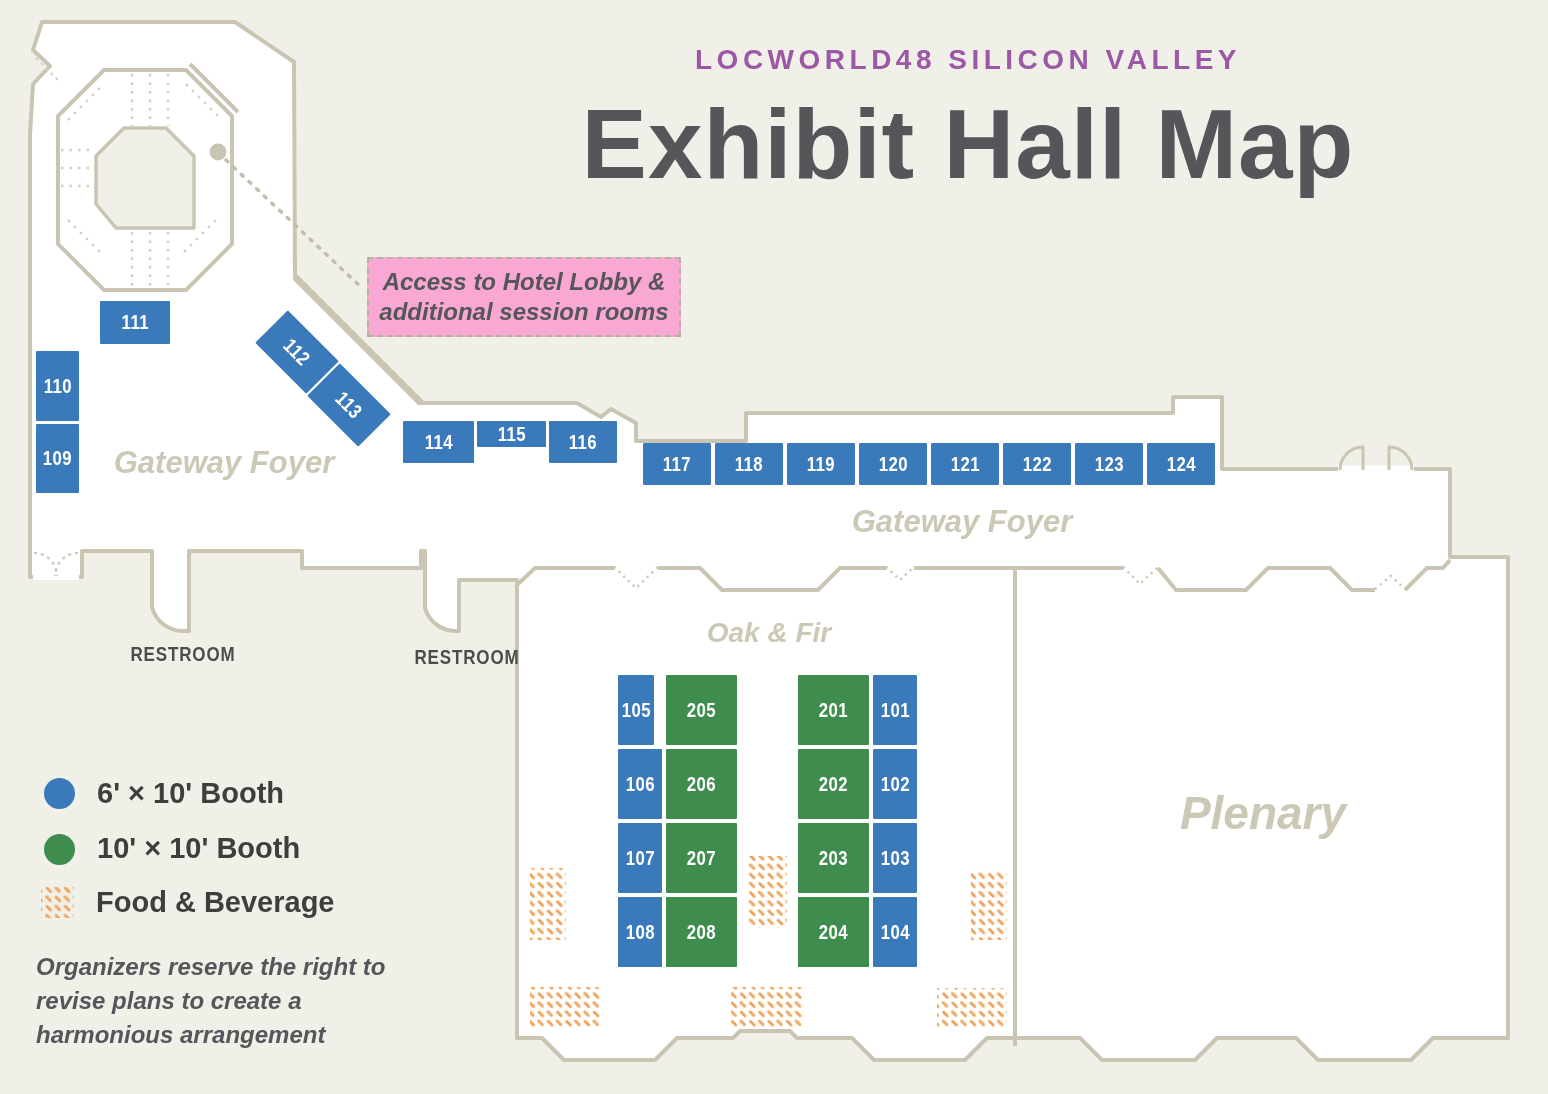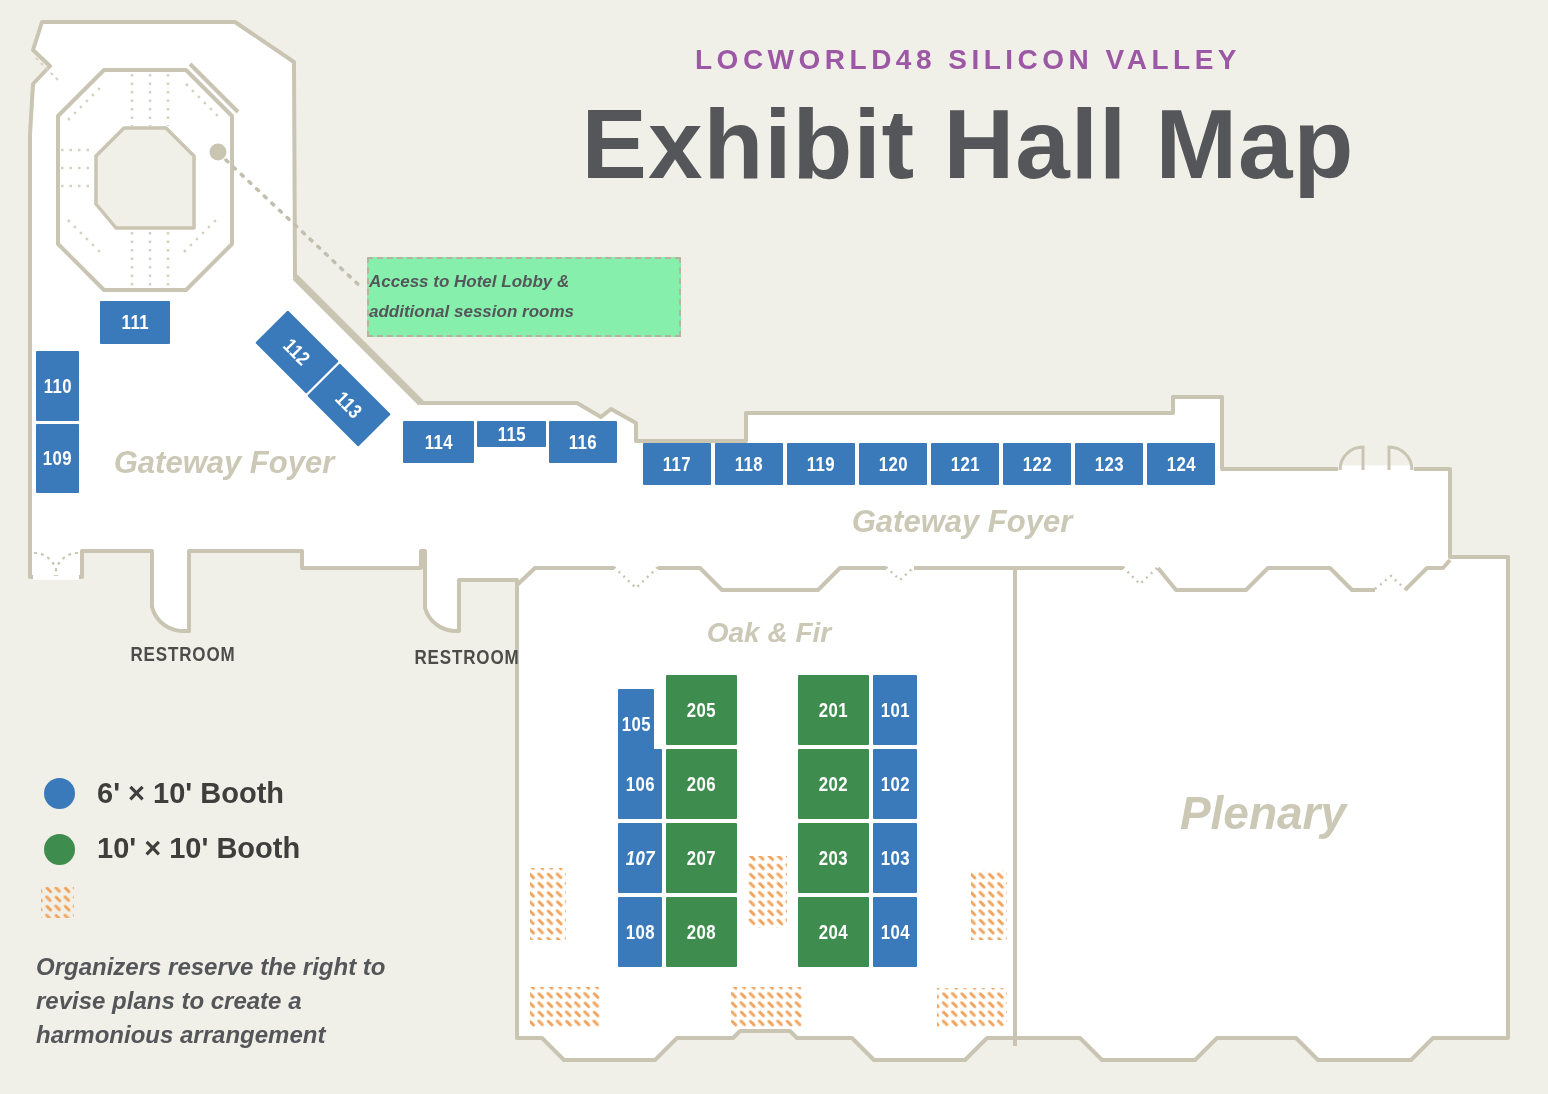--- a/index.html
+++ b/index.html
@@ -28,23 +28,23 @@
   .plenary{top:786px;left:1263px;font-size:46px;}
   .restroom{
     font-size:20px;font-weight:700;color:#4c4c4a;letter-spacing:1px;
   }
   .rr1{top:643px;left:183px;}
   .rr2{top:646px;left:467px;}
   .restroom .sq{display:inline-block;transform:scaleX(.85);}
 
   .annotation-box{
     left:367px;top:257px;width:310px;height:76px;
-    background:#86efac;border:2px dashed #b5b2a0;
-    display:flex;flex-direction:column;justify-content:center;
-    font-style:italic;font-weight:600;font-size:17px;color:#55565a;line-height:30px;
+    background:#f9a8d4;border:2px dashed #b5b2a0;
+    display:flex;flex-direction:column;align-items:center;justify-content:center;
+    font-style:italic;font-weight:600;font-size:24px;color:#55565a;line-height:30px;
   }
 
   #booth-layer .booth{
     position:absolute;display:flex;align-items:center;justify-content:center;
     border-radius:1px;
   }
   #booth-layer .bnum{
     color:#ffffff;font-size:20px;font-weight:700;letter-spacing:.5px;
     transform:scaleX(.84);
   }
@@ -193,33 +193,33 @@
     </div>
     <div class="booth" style="left: 1003px; top: 443px; width: 68px; height: 42px; background: rgb(58, 122, 187);">
       <span class="bnum">122</span>
     </div>
     <div class="booth" style="left: 1075px; top: 443px; width: 68px; height: 42px; background: rgb(58, 122, 187);">
       <span class="bnum">123</span>
     </div>
     <div class="booth" style="left: 1147px; top: 443px; width: 68px; height: 42px; background: rgb(58, 122, 187);">
       <span class="bnum">124</span>
     </div>
-    <div class="booth" style="left: 618px; top: 675px; width: 36px; height: 70px; background: rgb(58, 122, 187); margin-top: 14px;">
+    <div class="booth" style="left: 618px; top: 675px; width: 36px; height: 70px; background: rgb(58, 122, 187);">
       <span class="bnum">105</span>
     </div>
     <div class="booth" style="left: 666px; top: 675px; width: 71px; height: 70px; background: rgb(63, 140, 79);">
       <span class="bnum">205</span>
     </div>
     <div class="booth" style="left: 618px; top: 749px; width: 44px; height: 70px; background: rgb(58, 122, 187);">
       <span class="bnum">106</span>
     </div>
     <div class="booth" style="left: 666px; top: 749px; width: 71px; height: 70px; background: rgb(63, 140, 79);">
       <span class="bnum">206</span>
     </div>
-    <div class="booth" style="left: 618px; top: 823px; width: 44px; height: 70px; background: rgb(58, 122, 187); font-style: italic;">
+    <div class="booth" style="left: 618px; top: 823px; width: 44px; height: 70px; background: rgb(58, 122, 187);">
       <span class="bnum">107</span>
     </div>
     <div class="booth" style="left: 666px; top: 823px; width: 71px; height: 70px; background: rgb(63, 140, 79);">
       <span class="bnum">207</span>
     </div>
     <div class="booth" style="left: 618px; top: 897px; width: 44px; height: 70px; background: rgb(58, 122, 187);">
       <span class="bnum">108</span>
     </div>
     <div class="booth" style="left: 666px; top: 897px; width: 71px; height: 70px; background: rgb(63, 140, 79);">
       <span class="bnum">208</span>
@@ -271,15 +271,16 @@
   <div class="legend-text">6' × 10' Booth</div>
 </div>
 <div class="abs legend-row lg2">
   <div class="dot" style="background:#3f8c4f"></div>
   <div class="legend-text">10' × 10' Booth</div>
 </div>
 <div class="abs legend-row lg3">
   <svg class="hatch-swatch" width="33" height="31">
       <rect width="33" height="31" fill="url(#fb)"></rect>
     </svg>
+  <div class="legend-text">Food &amp; Beverage</div>
 </div>
 
 <div class="abs disclaimer">Organizers reserve the right to revise plans to create a harmonious arrangement</div>
 
 </body></html>

